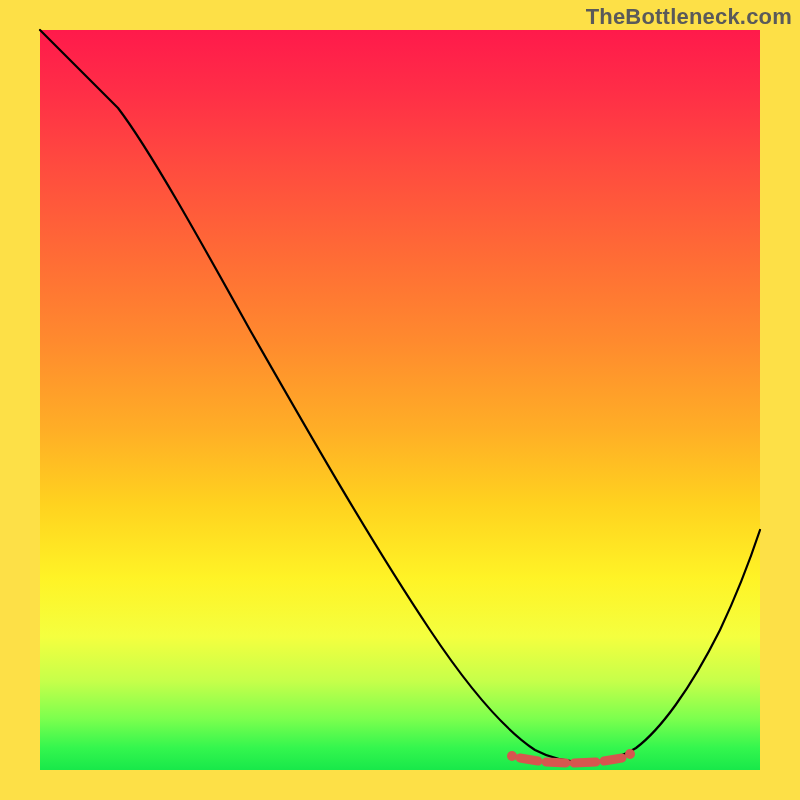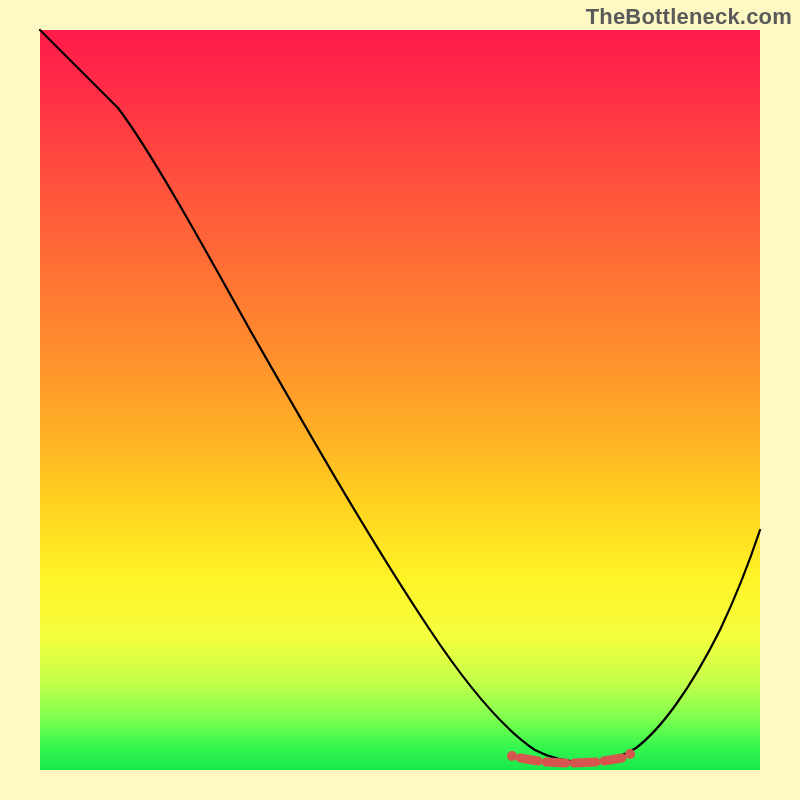--- a/index.html
+++ b/index.html
@@ -8,21 +8,21 @@
     width: 800px;
     height: 800px;
     background: #000;
     overflow: hidden;
     font-family: Arial, Helvetica, sans-serif;
   }
   .frame {
     position: relative;
     width: 800px;
     height: 800px;
-    background: #fef9c3;
+    background: #fde047;
   }
   .watermark {
     position: absolute;
     top: 4px;
     right: 8px;
     color: #5a5a5a;
     font-size: 22px;
     font-weight: 600;
     letter-spacing: 0.2px;
     z-index: 5;

